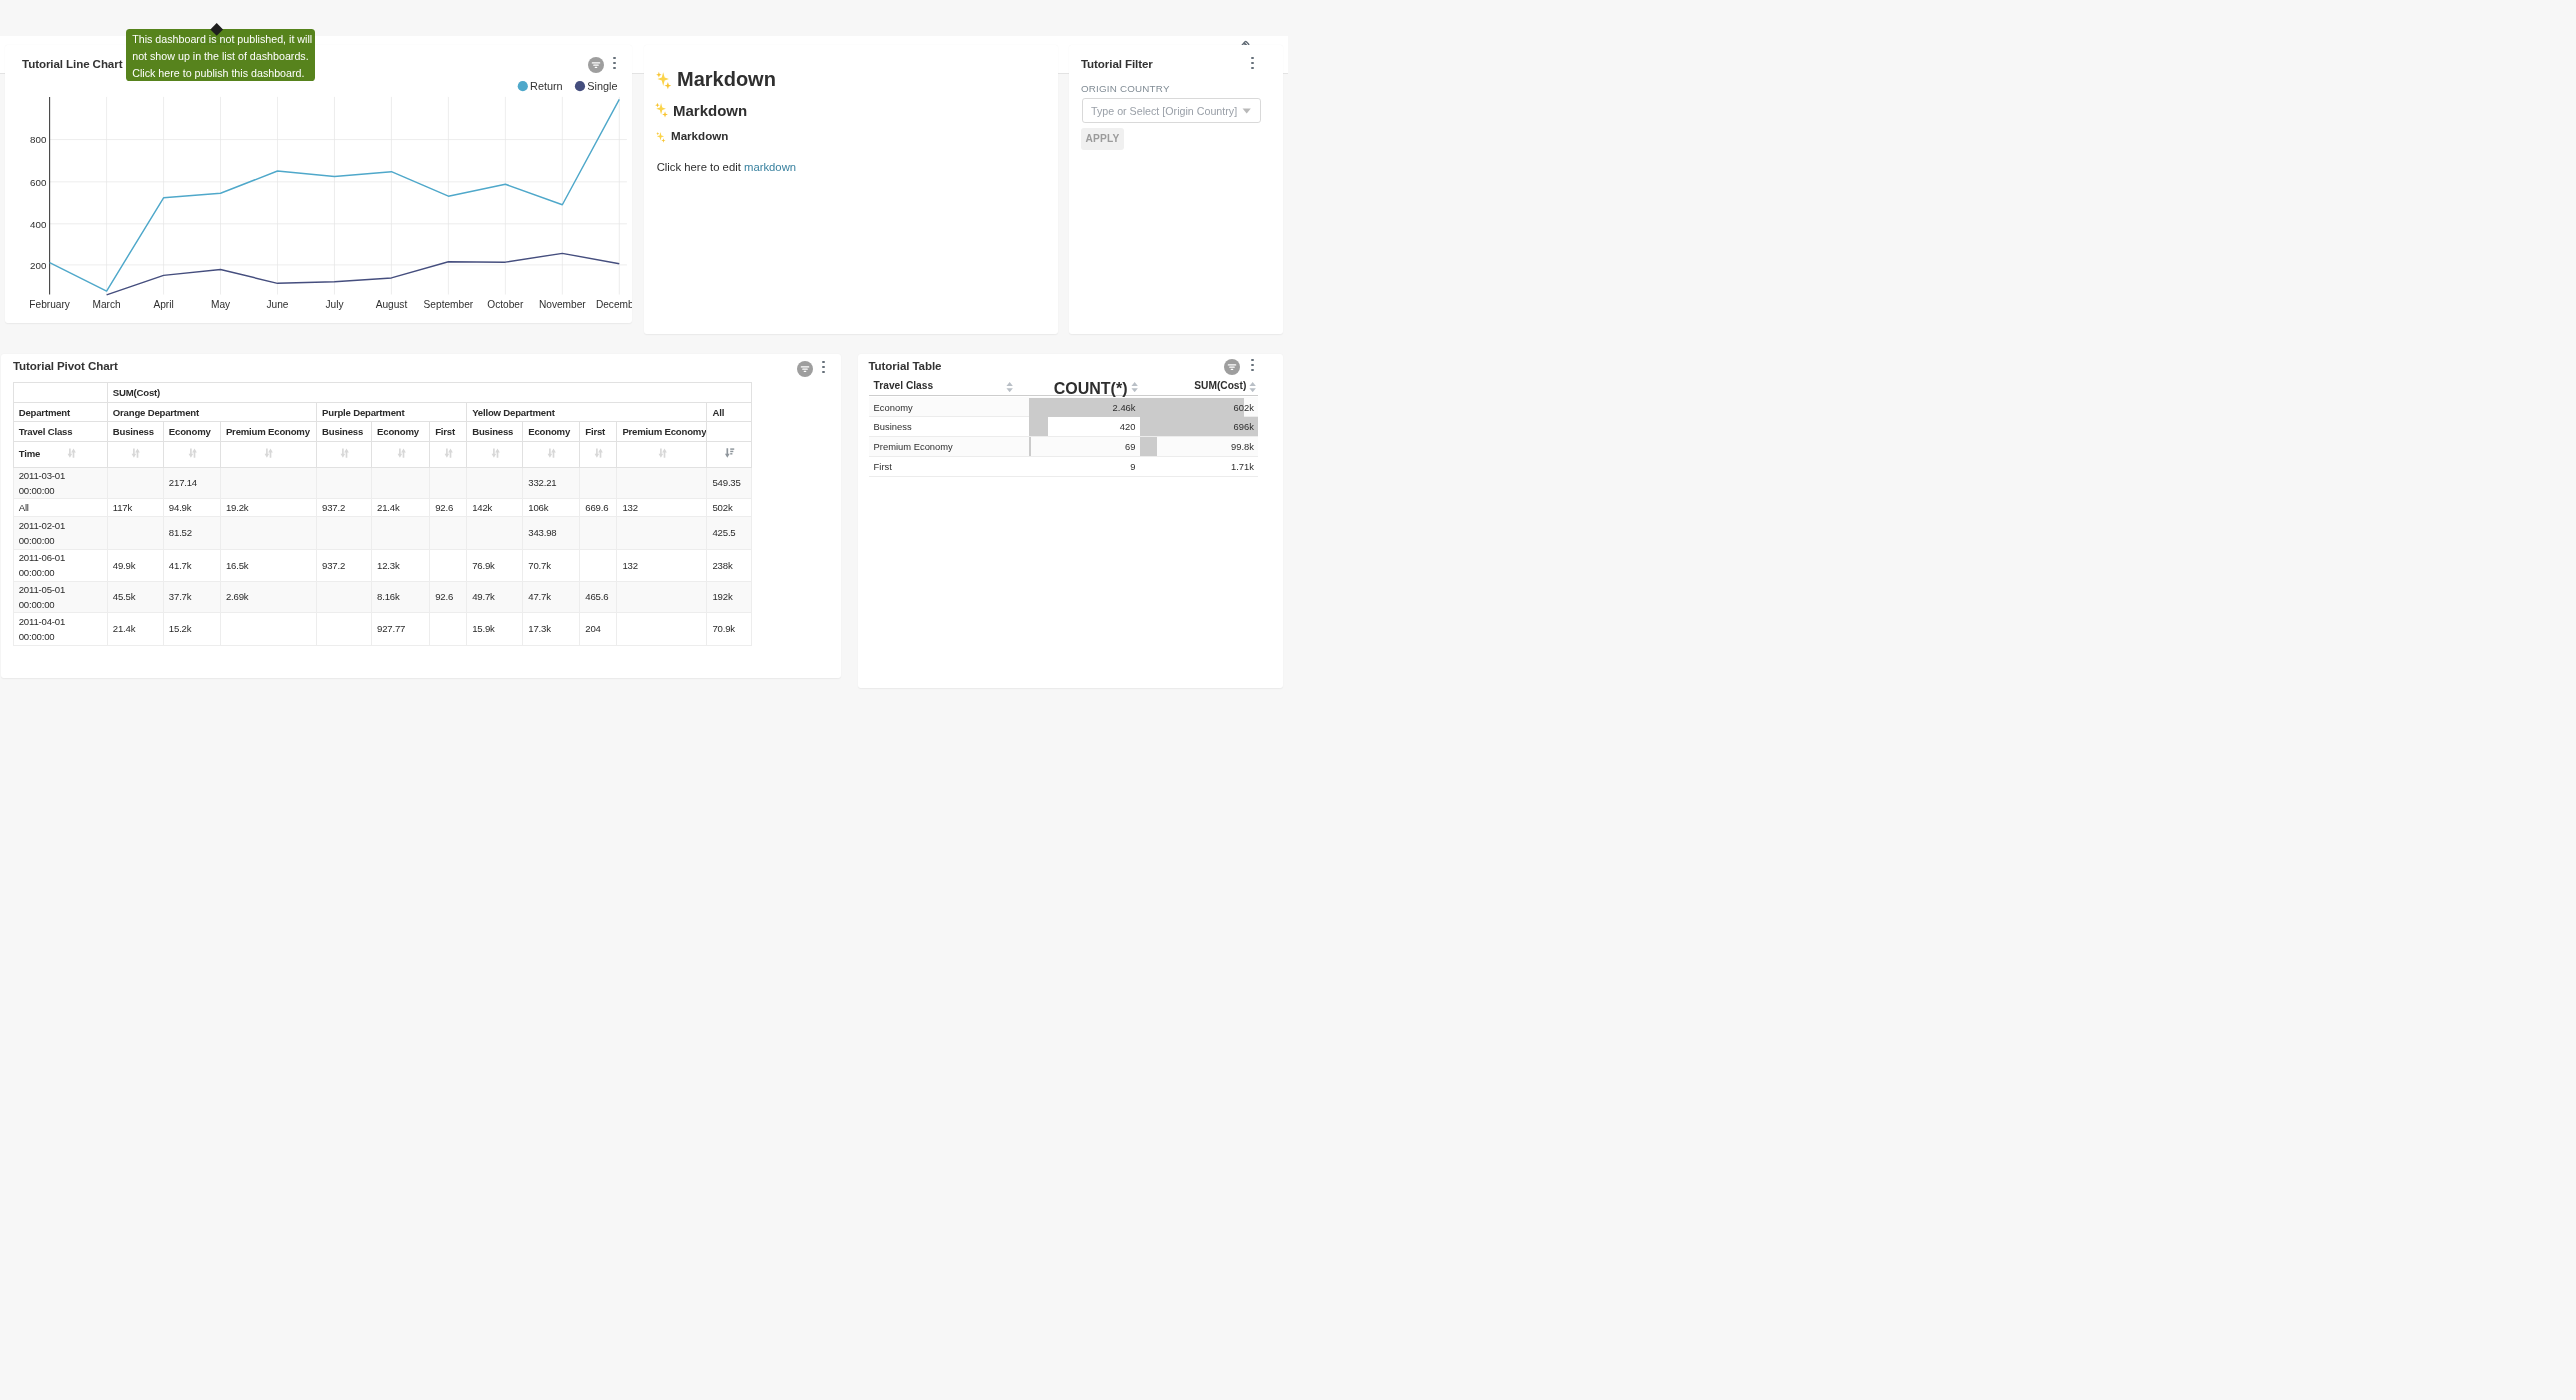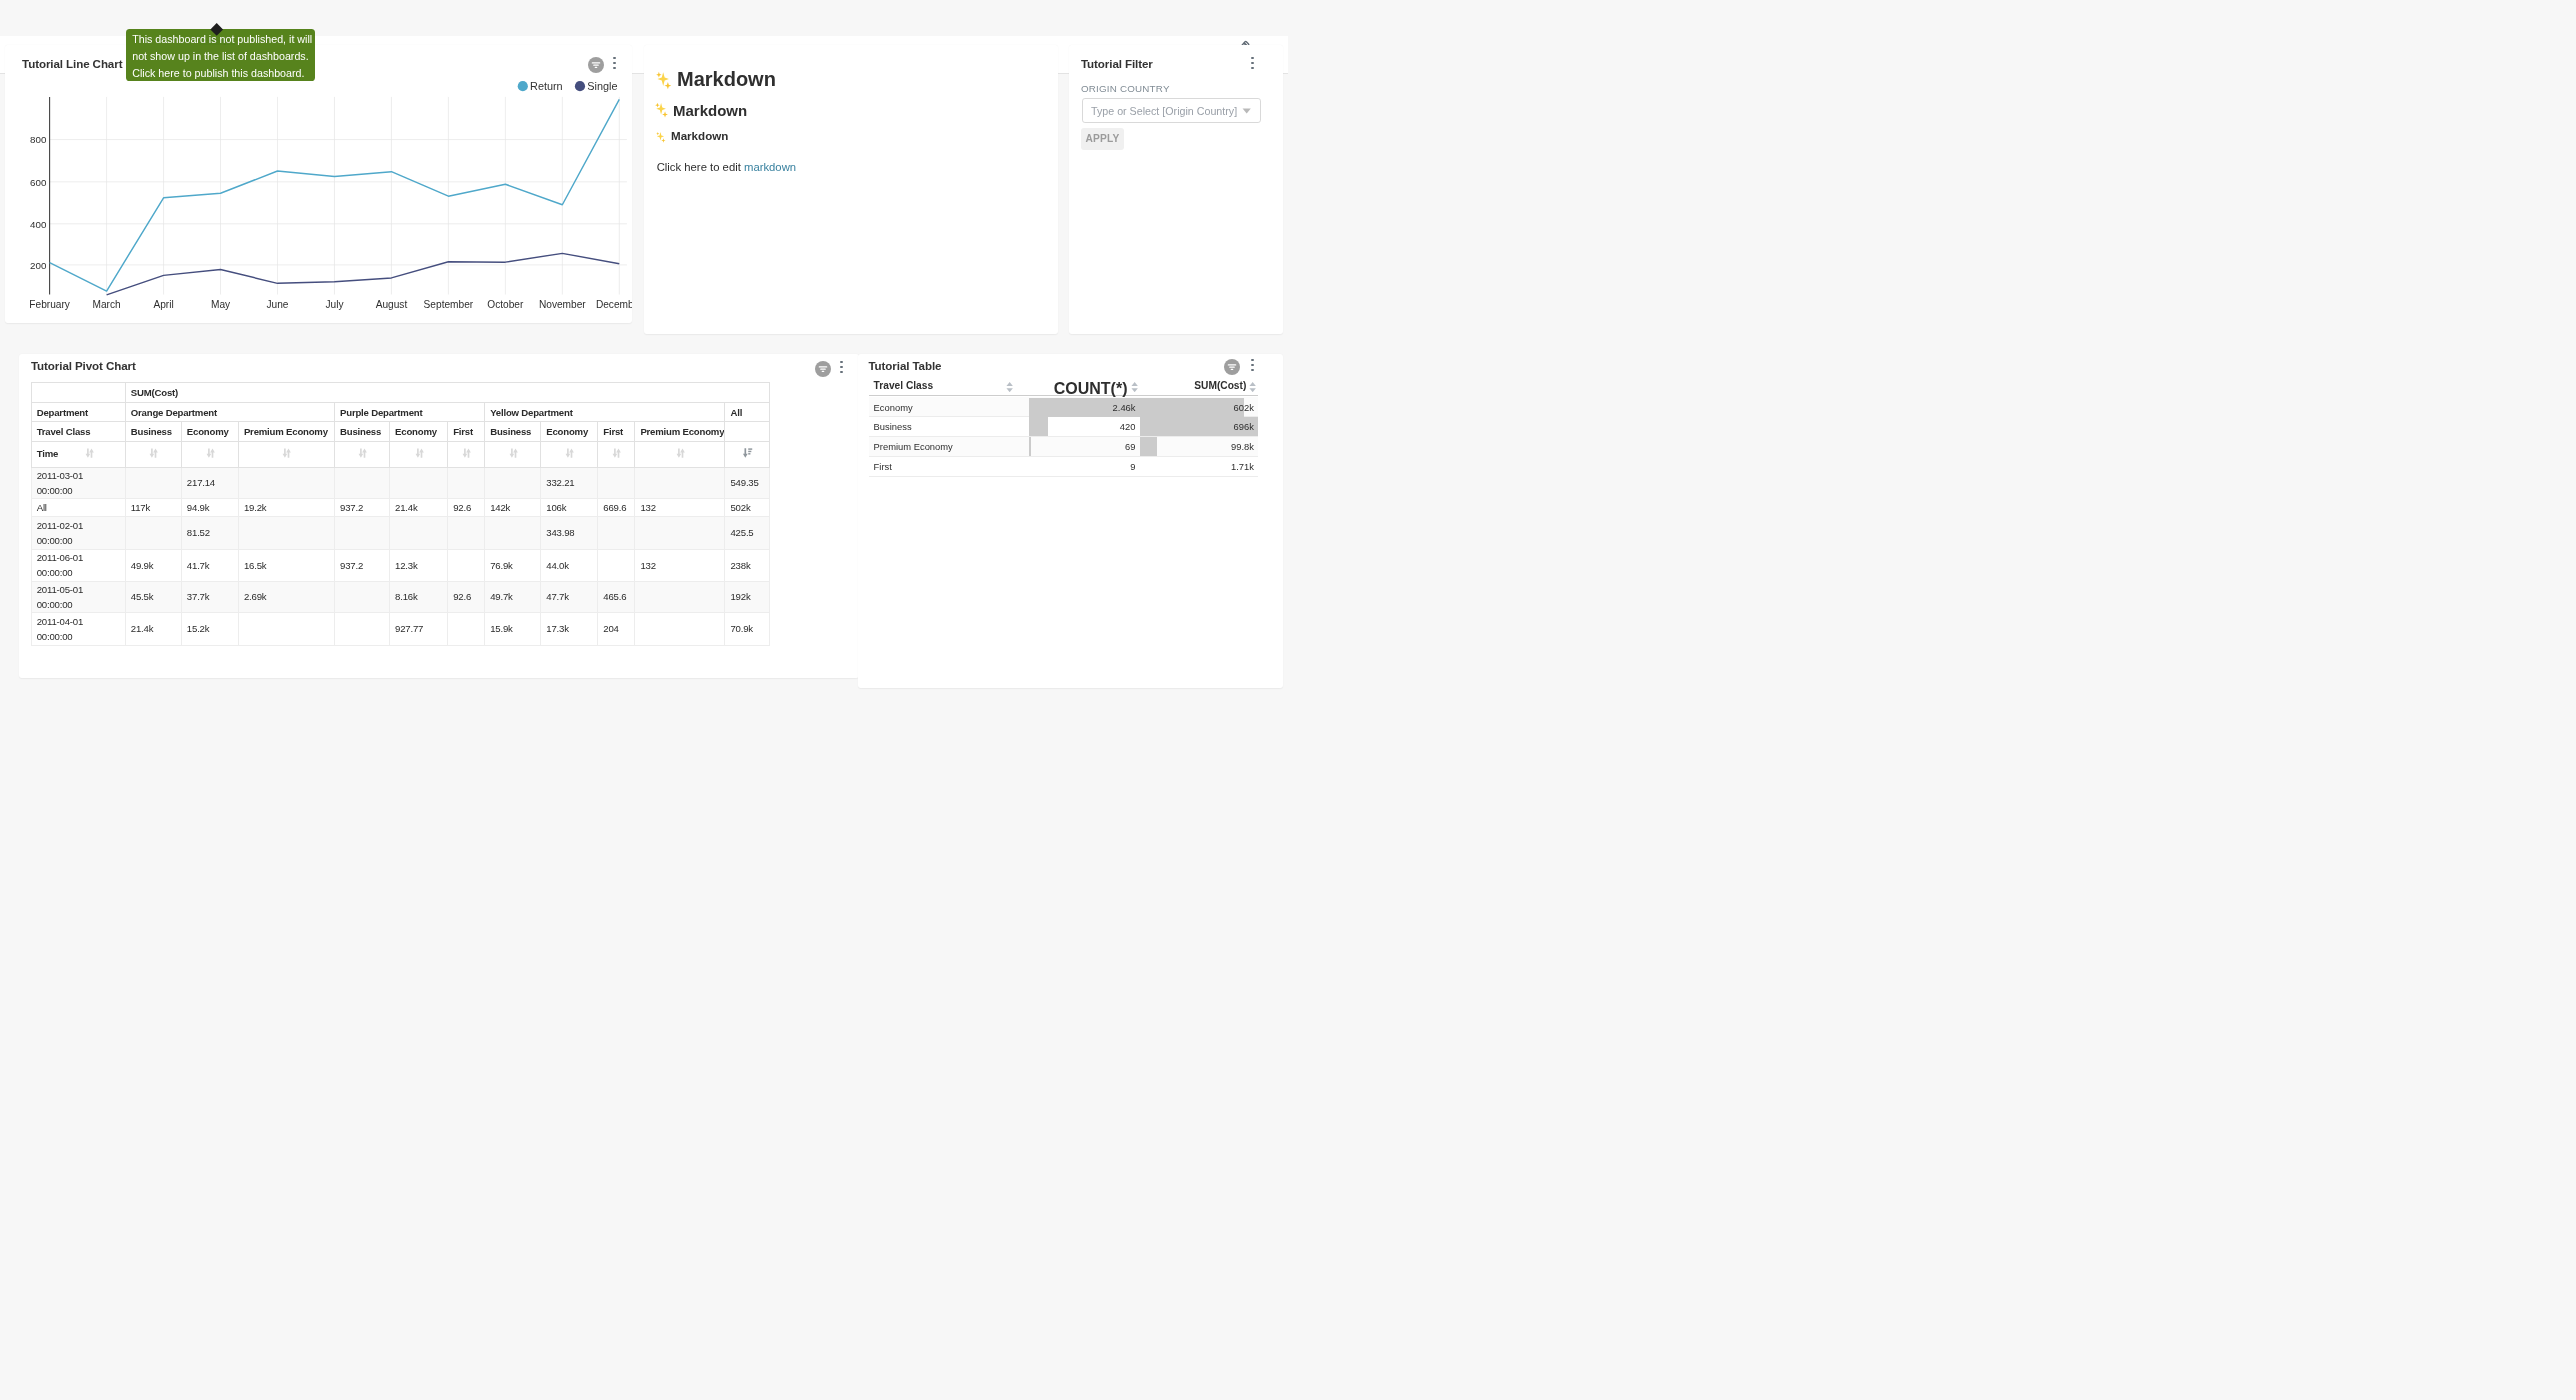--- a/index.html
+++ b/index.html
@@ -161,21 +161,21 @@
     </div>
   <div style="position:absolute;left:12px;top:38px;font-size:9.8px;font-weight:500;color:#818c95;letter-spacing:0.2px">ORIGIN COUNTRY</div>
   <div style="position:absolute;left:12.7px;top:53px;width:179px;height:25px;border:0.7px solid #d9d9d9;border-radius:2.9px"></div>
   <div style="position:absolute;left:22px;top:60px;font-size:10.7px;color:#9aa0a8">Type or Select [Origin Country]</div>
   <svg style="position:absolute;left:173px;top:63px" width="9.4" height="6.5" viewBox="0 0 13 9">
       <path d="M0.8 0.8 L6.5 7.6 L12.2 0.8 Z" fill="#b9b9b9"></path>
     </svg>
   <div style="position:absolute;left:12px;top:83px;width:43px;height:22px;background:#f0f0f0;border-radius:2.9px;color:#9b9b9b;font-size:10.2px;font-weight:600;text-align:center;line-height:22px;letter-spacing:0.2px">APPLY</div>
 </div>
 
-<div class="card" id="card-pivot" style="left:19px;top:354px;width:840px;height:324px">
+<div class="card" id="card-pivot" style="left:1px;top:354px;width:840px;height:324px">
   <div class="ctitle" style="left:12px;top:5.8px">Tutorial Pivot Chart</div>
   <div class="fcirc" style="left:796px;top:6.5px">
     <svg width="16" height="16" viewBox="0 0 22 22">
         <g stroke="#fff" stroke-width="1.8" stroke-linecap="round">
           <line x1="6" y1="8.2" x2="16" y2="8.2"></line>
           <line x1="8" y1="11.2" x2="14" y2="11.2"></line>
           <line x1="10" y1="14.2" x2="12" y2="14.2"></line>
         </g>
       </svg>
   </div>
@@ -345,21 +345,21 @@
         </tr>
     <tr class="pd" style="height:32px">
           <td class="rl">2011-06-01<br>00:00:00</td>
           <td>49.9k</td>
           <td>41.7k</td>
           <td>16.5k</td>
           <td>937.2</td>
           <td>12.3k</td>
           <td></td>
           <td>76.9k</td>
-          <td>44.0k</td>
+          <td>70.7k</td>
           <td></td>
           <td>132</td>
           <td>238k</td>
         </tr>
     <tr class="pd odd" style="height:30px">
           <td class="rl">2011-05-01<br>00:00:00</td>
           <td>45.5k</td>
           <td>37.7k</td>
           <td>2.69k</td>
           <td></td>

